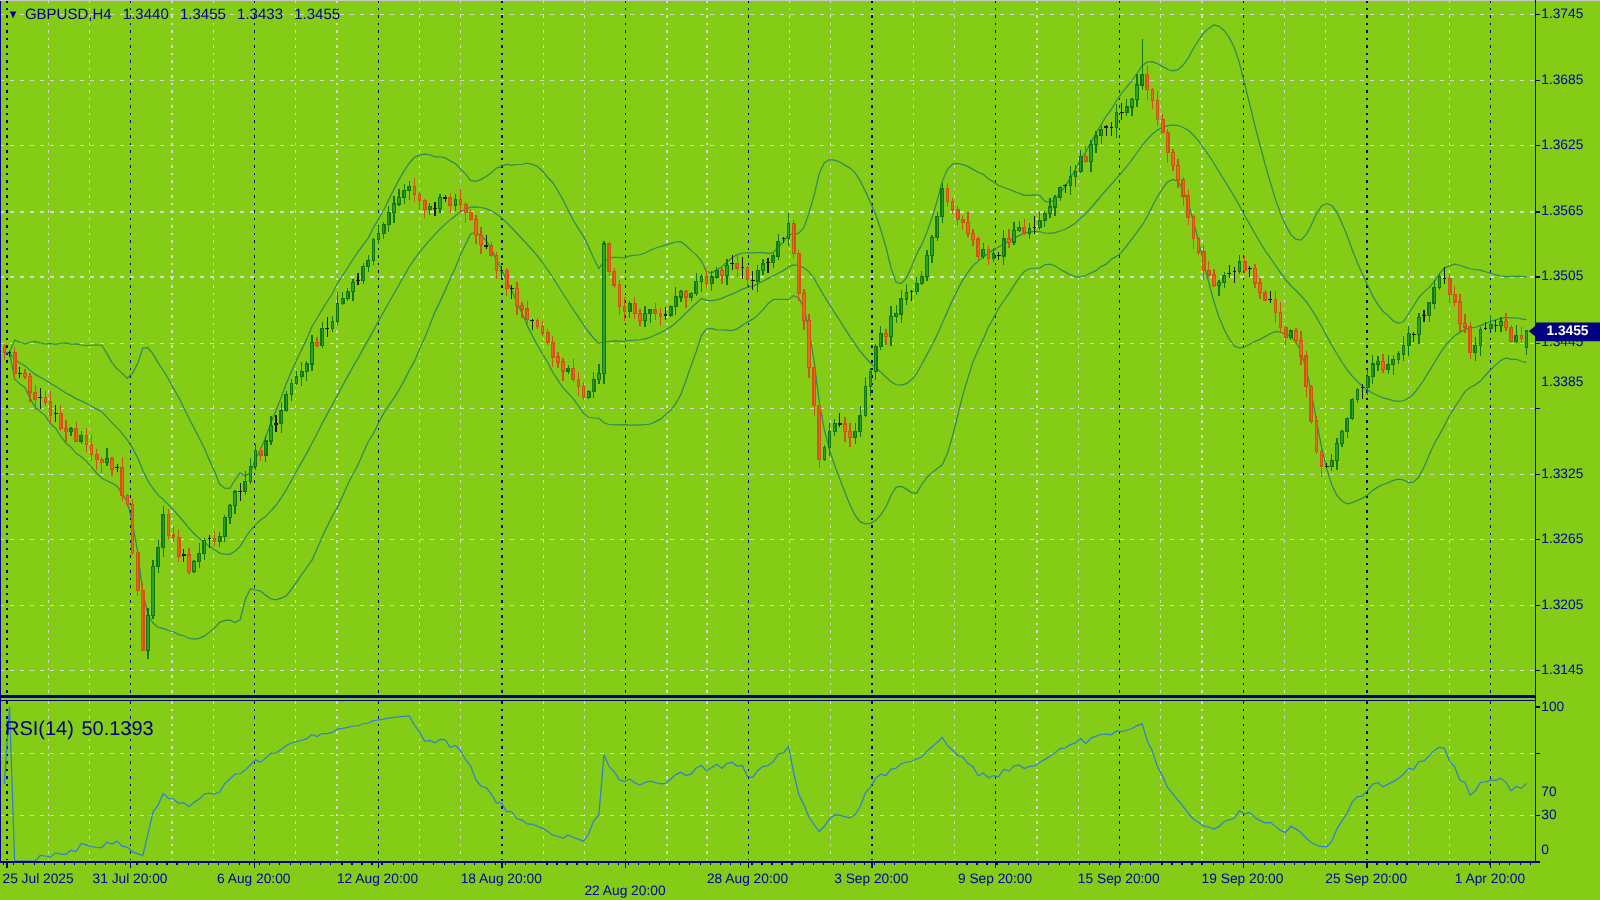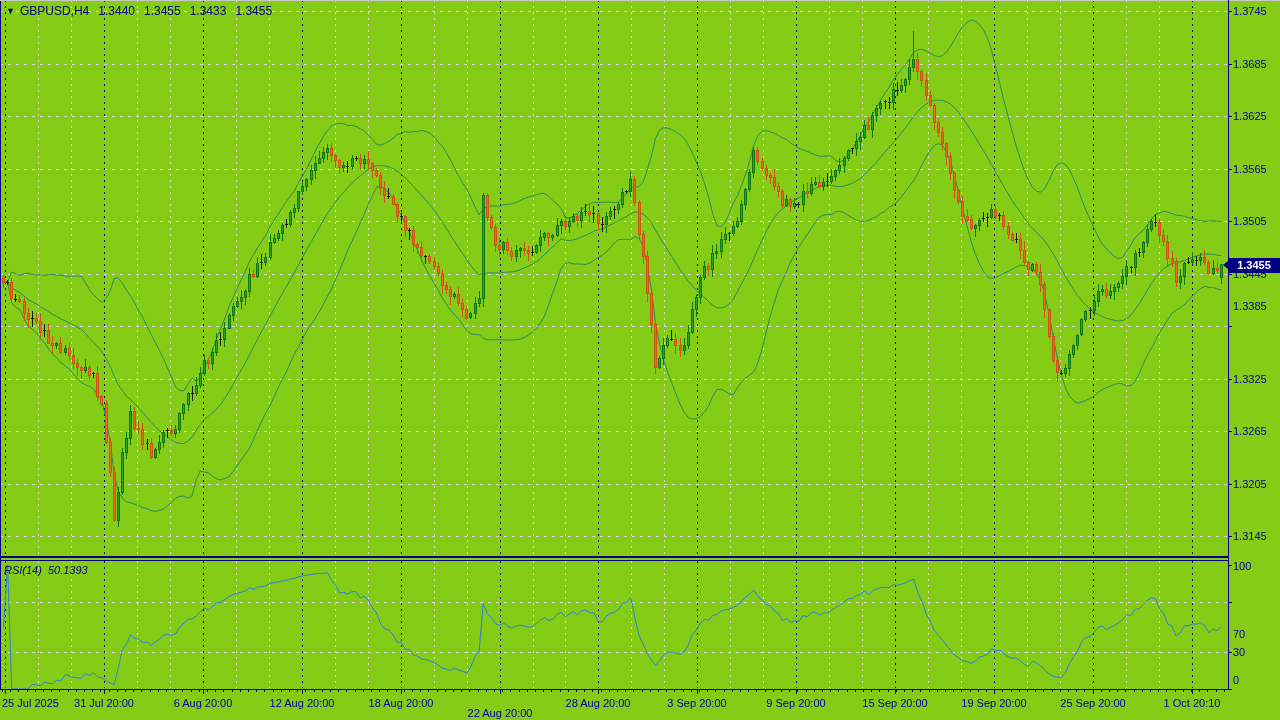--- a/index.html
+++ b/index.html
@@ -4,21 +4,21 @@
 <style>
   html,body{margin:0;padding:0;background:#fff;}
   #window{position:relative;width:1280px;height:720px;background:#84cc16;overflow:hidden;
           font-family:"Liberation Sans",sans-serif;}
   #chart-svg{position:absolute;left:0;top:0;}
   .lbl{position:absolute;color:#0000a0;font-size:11px;line-height:12px;white-space:nowrap;}
   #symbol-label{position:absolute;left:6px;top:4px;color:#000080;font-size:12px;line-height:14px;
                 white-space:nowrap;cursor:pointer;}
   #symbol-label .tri{display:inline-block;color:#000080;font-size:9px;vertical-align:1px;margin-right:5px;}
   #symbol-label span.v{margin-left:9px;}
-  #rsi-label{position:absolute;left:4px;top:563px;color:#000080;font-size:11px;line-height:14px;white-space:nowrap;font-style:italic;}
+  #rsi-label{position:absolute;left:4px;top:577px;color:#000080;font-size:16px;line-height:14px;white-space:nowrap;}
   #rsi-label span.v{margin-left:6px;}
   #price-box{position:absolute;left:1228px;top:258px;width:52px;height:15px;background:#000080;
              color:#fff;font-size:11px;font-weight:bold;line-height:15px;text-align:center;}
   #price-pointer{position:absolute;left:1223px;top:261px;width:0;height:0;
                  border-top:4px solid transparent;border-bottom:4px solid transparent;
                  border-right:5px solid #000080;}
   .time-lbl{transform:translateX(-50%);}
   .time-lbl.first{transform:none;}
 </style>
 </head>
@@ -938,18 +938,18 @@
       <span class="lbl time-lbl" style="left: 203px; top: 697px;">6 Aug 20:00</span>
       <span class="lbl time-lbl" style="left: 302px; top: 697px;">12 Aug 20:00</span>
       <span class="lbl time-lbl" style="left: 401px; top: 697px;">18 Aug 20:00</span>
       <span class="lbl time-lbl" style="left: 500px; top: 707px;">22 Aug 20:00</span>
       <span class="lbl time-lbl" style="left: 598px; top: 697px; text-align: right;">28 Aug 20:00</span>
       <span class="lbl time-lbl" style="left: 697px; top: 697px;">3 Sep 20:00</span>
       <span class="lbl time-lbl" style="left: 796px; top: 697px;">9 Sep 20:00</span>
       <span class="lbl time-lbl" style="left: 895px; top: 697px;">15 Sep 20:00</span>
       <span class="lbl time-lbl" style="left: 994px; top: 697px;">19 Sep 20:00</span>
       <span class="lbl time-lbl" style="left: 1093px; top: 697px;">25 Sep 20:00</span>
-      <span class="lbl time-lbl" style="left: 1192px; top: 697px;">1 Oct 20:10</span>
+      <span class="lbl time-lbl" style="left: 1192px; top: 697px;">1 Apr 20:00</span>
     </div>
 
   <div id="price-pointer" style="top: 261px;"></div>
   <div id="price-box" style="top: 258px;">1.3455</div>
 </div>
 
 </body></html>

